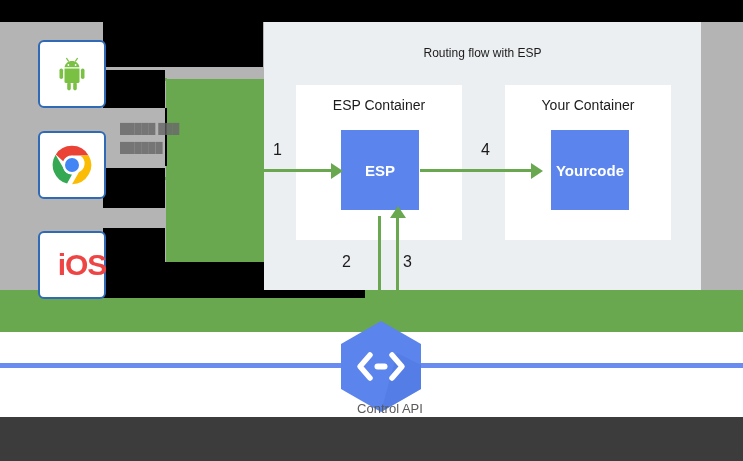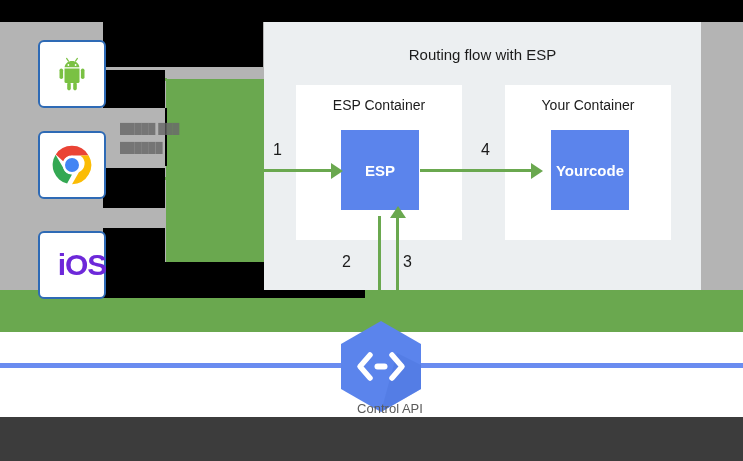--- a/index.html
+++ b/index.html
@@ -16,21 +16,21 @@
   #blue-rule{top:363px;height:5px;background:#6a8cf0;}
   #bottom-dark{top:417px;height:44px;background:#3c3c3c;}
 
   
   .device-card{position:absolute;width:68px;height:68px;background:#ffffff;
     border:2px solid #2e6ab5;border-radius:6px;box-sizing:border-box;
     display:flex;align-items:center;justify-content:center;}
   #card-android{left:38px;top:40px;}
   #card-chrome{left:38px;top:131px;}
   #card-ios{left:38px;top:231px;}
-  #ios-text{font-size:30px;font-weight:bold;color:#6d28d9;letter-spacing:-1px;
+  #ios-text{font-size:30px;font-weight:bold;color:#ef4444;letter-spacing:-1px;
     font-family:"Liberation Sans",sans-serif;margin-left:20px;}
 
   
   .redact{position:absolute;background:#000000;}
   #rd1{left:103px;top:22px;height:45px;width:160px;}
   #rd2{left:103px;top:70px;height:38px;width:62px;}
   #rd3{left:103px;top:168px;height:58px;width:62px;}
   #rd4{left:103px;top:228px;height:34px;width:62px;}
   #rd5{left:103px;top:262px;height:36px;width:262px;}
   #rd6{left:165px;top:108px;height:58px;width:2px;}
@@ -47,21 +47,21 @@
   
   #green-pipe{position:absolute;left:166px;top:79px;width:100px;height:223px;background:#6aa84f;}
   .green-connector{position:absolute;height:3px;background:#6aa84f;}
   #gc-android{left:103px;top:78px;width:64px;}
   #gc-chrome{left:103px;top:177px;width:64px;}
   #gc-ios{left:103px;top:266px;width:64px;}
 
   
   #diagram-panel{position:absolute;left:264px;top:22px;width:437px;height:268px;background:#eceff1;}
   #panel-title{position:absolute;left:0;top:24px;width:437px;text-align:center;
-    font-size:15px;color:#1b1b1b;font-family:"Liberation Sans",sans-serif;}
+    font-size:12px;color:#1b1b1b;font-family:"Liberation Sans",sans-serif;}
 
   .sub-container{position:absolute;background:#ffffff;}
   #esp-container{left:32px;top:63px;width:166px;height:155px;}
   #your-container{left:241px;top:63px;width:166px;height:155px;}
   .sub-title{position:absolute;top:12px;left:0;width:100%;text-align:center;
     font-size:14px;color:#1b1b1b;font-family:"Liberation Sans",sans-serif;}
 
   .blue-box{position:absolute;background:#5b84ec;display:flex;align-items:center;
     justify-content:center;text-align:center;color:#ffffff;font-weight:bold;
     font-size:15px;line-height:19px;font-family:"Liberation Sans",sans-serif;}

